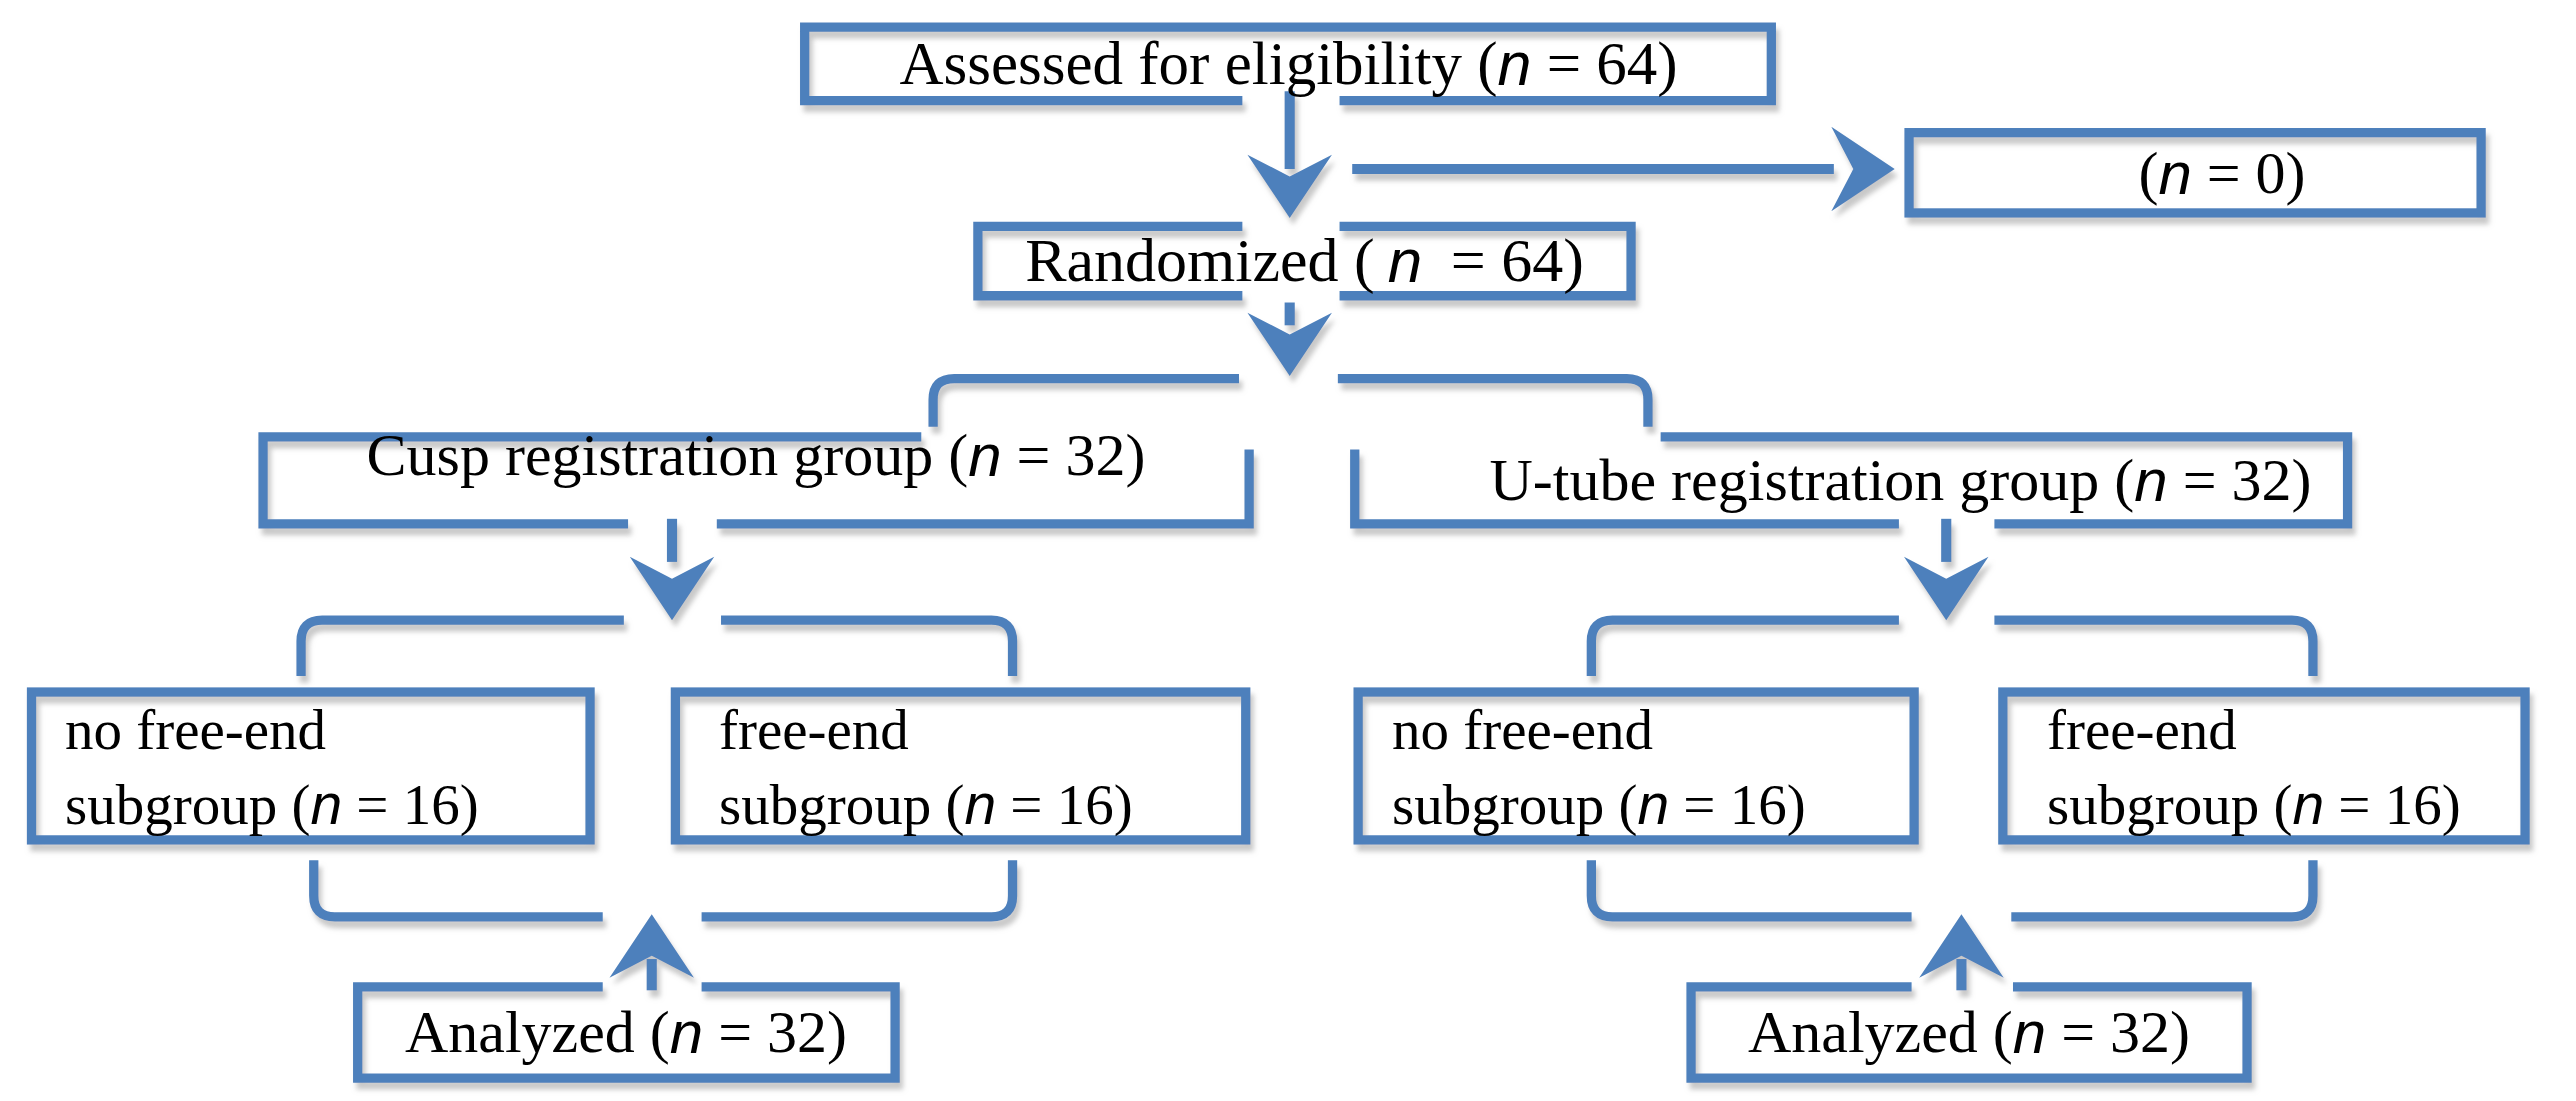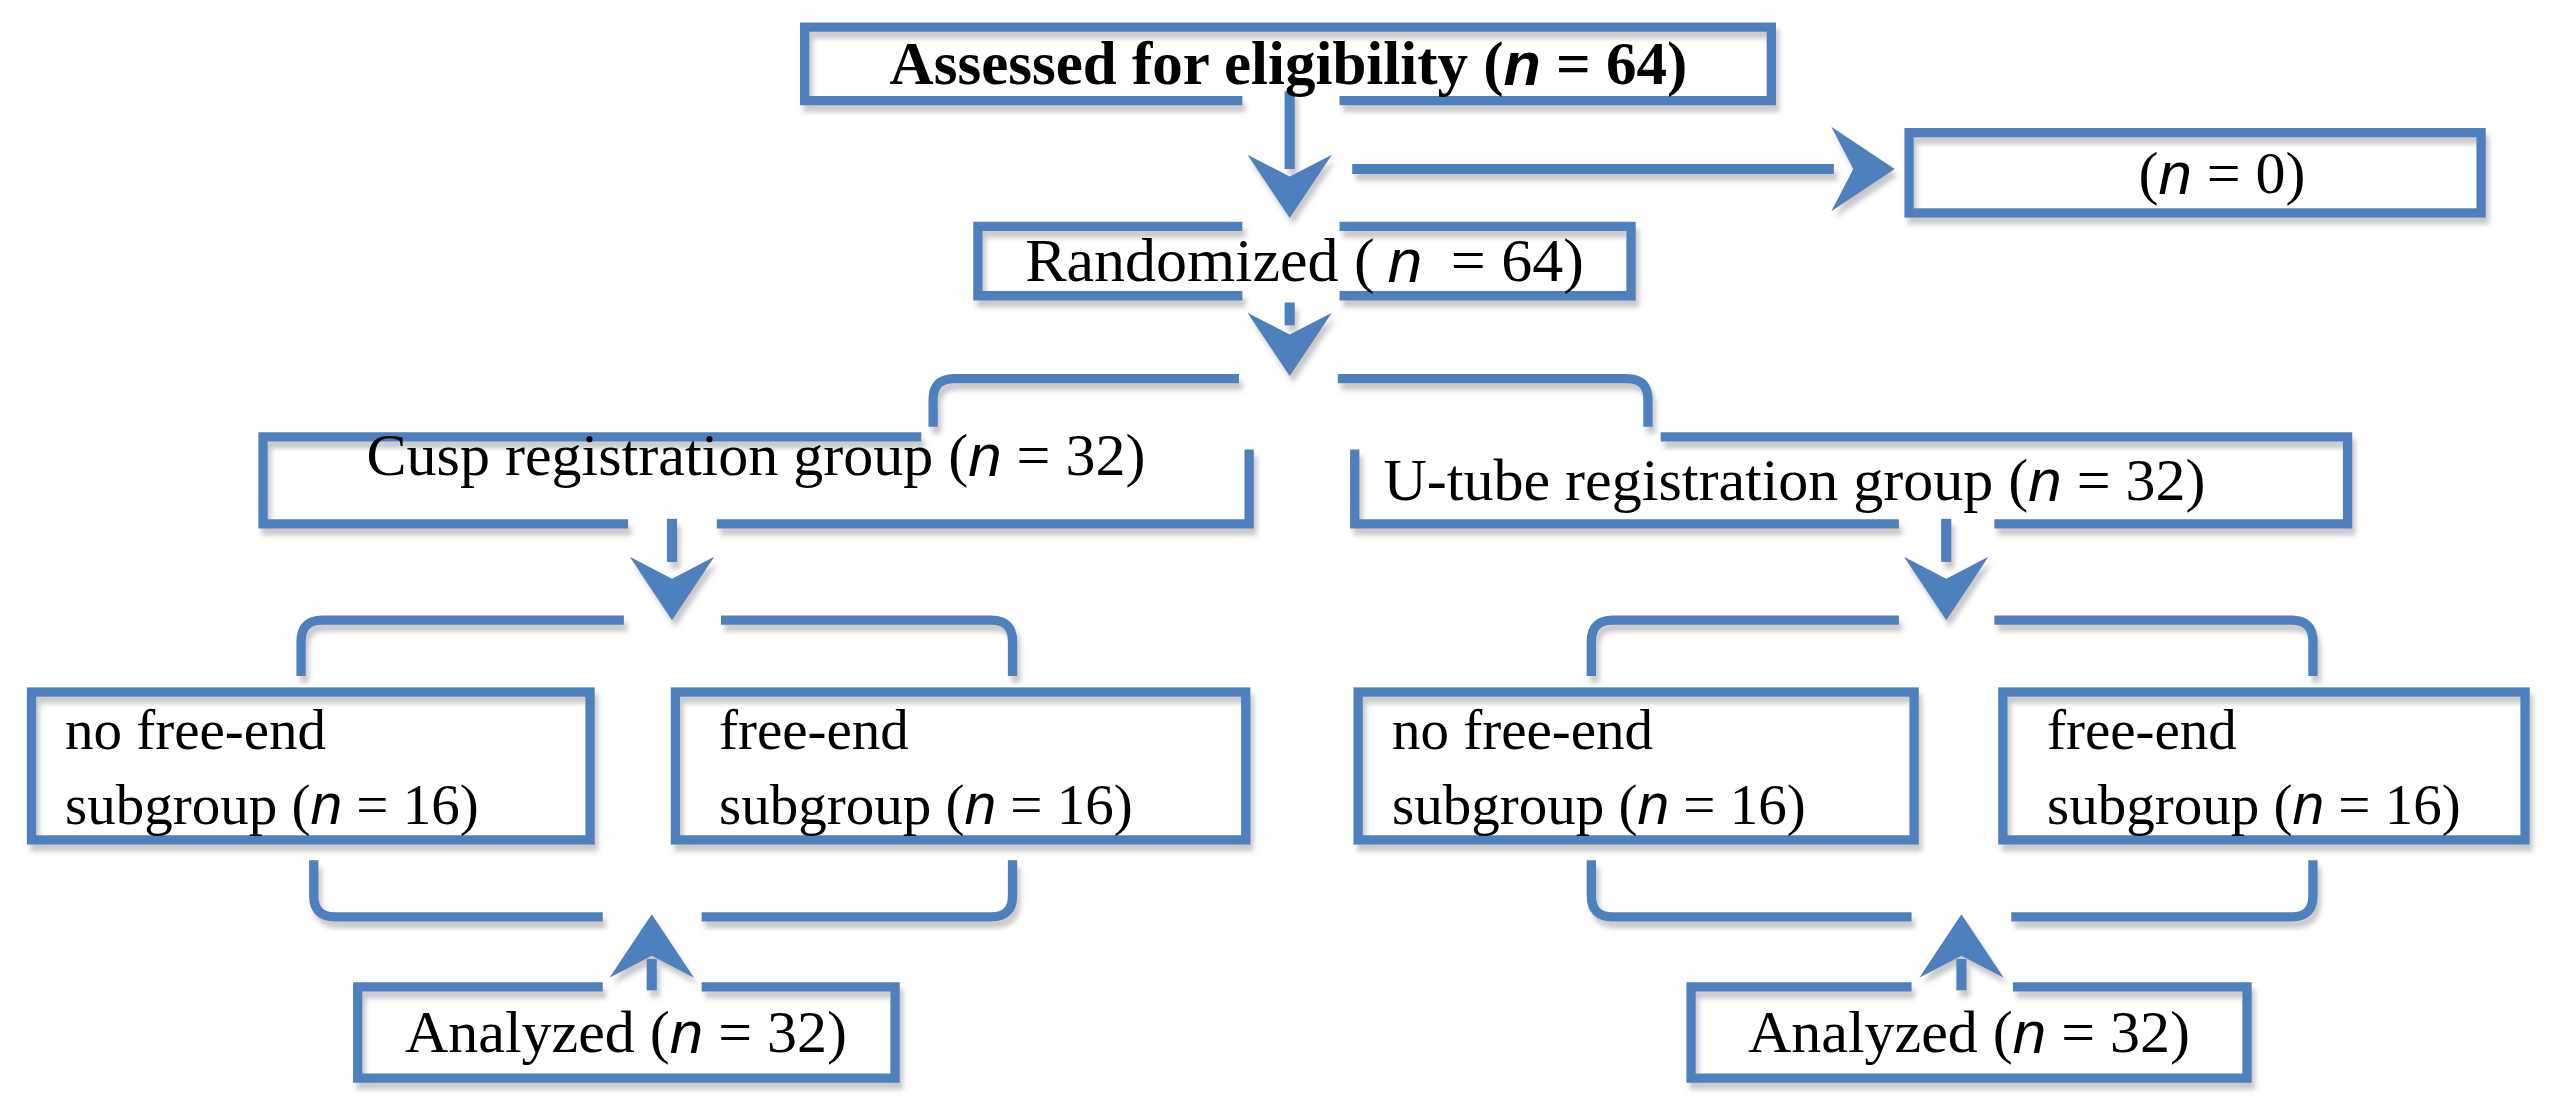--- a/index.html
+++ b/index.html
@@ -10,21 +10,21 @@
   body{width:2576px;height:1101px;overflow:hidden;
        font-family:"Liberation Serif","DejaVu Serif",serif;}
   #canvas{position:relative;width:2576px;height:1101px;background:#ffffff;}
   #wires{position:absolute;left:0;top:0;}
   .ln{fill:none;stroke:var(--accent);stroke-width:11;}
   .shaft{fill:none;stroke:var(--accent);stroke-width:12;}
   .hd{fill:var(--accent);stroke:none;}
   .bx{position:absolute;display:flex;align-items:center;justify-content:center;
       color:var(--text);white-space:pre;line-height:1.15;}
   .one{font-size:60px;}
-  .t-assessed{font-size:61px;font-weight:bold;}
+  .t-assessed{font-size:61px;}
   .t-randomized{font-size:62px;gap:13px;}
   .two{flex-direction:column;align-items:flex-start;justify-content:space-between;
        font-size:57px;line-height:75px;}
   .nv{font-style:italic;font-family:"Liberation Sans","DejaVu Sans",sans-serif;}
   .xgap{margin-left:54px;}
 </style>
 </head>
 <body>
 
 <div id="canvas">
@@ -93,21 +93,21 @@
   </div>
 
   <div class="bx one t-randomized" style="left:978px;top:226px;width:653px;height:69px">
     <span>Randomized (</span><span class="nv">n</span><span> = 64)</span>
   </div>
 
   <div class="bx one" style="left:263px;top:412px;width:986px;height:87px">
     <span>Cusp registration group (</span><span class="nv">n</span><span> = 32)</span>
   </div>
 
-  <div class="bx one" style="left:1298px;top:437px;width:993px;height:87px">
+  <div class="bx one" style="left:1404px;top:437px;width:993px;height:87px">
     <span>U-tube registration group (</span><span class="nv">n</span><span> = 32)</span>
   </div>
 
   <div class="bx two" style="left:31px;top:692px;width:525px;height:148px;padding-left:34px">
     <div>no free-end</div>
     <div><span>subgroup (</span><span class="nv">n</span><span> = 16)</span></div>
   </div>
 
   <div class="bx two" style="left:675px;top:692px;width:527px;height:148px;padding-left:44px">
     <div>free-end</div>

